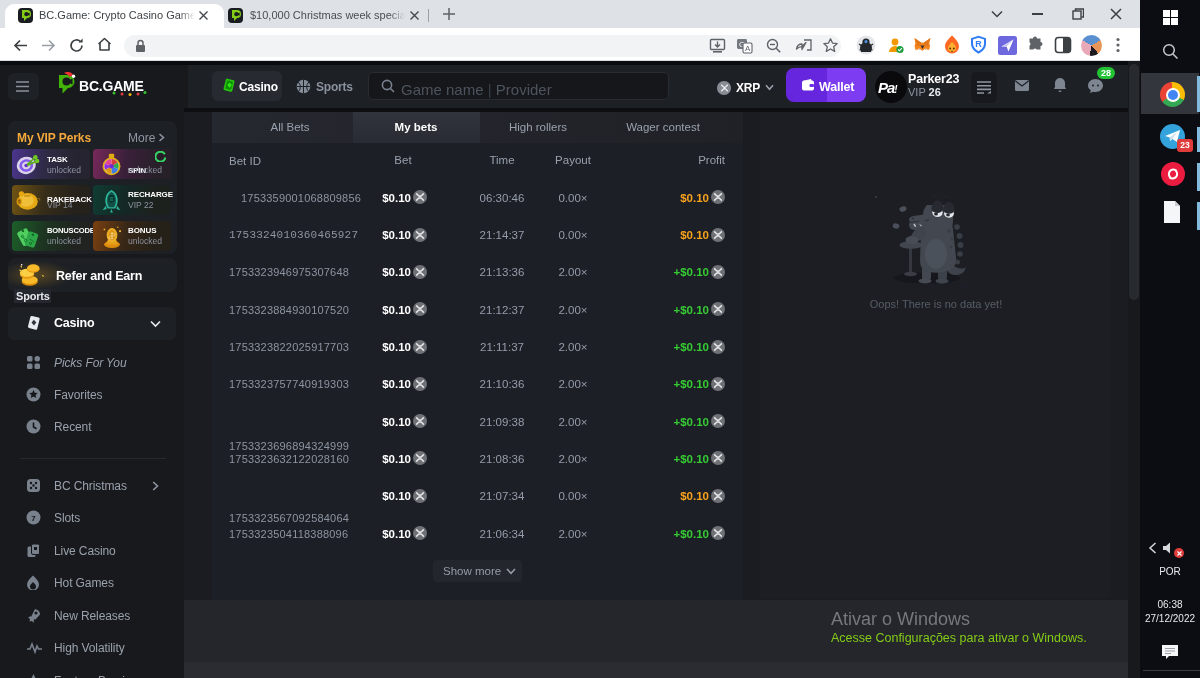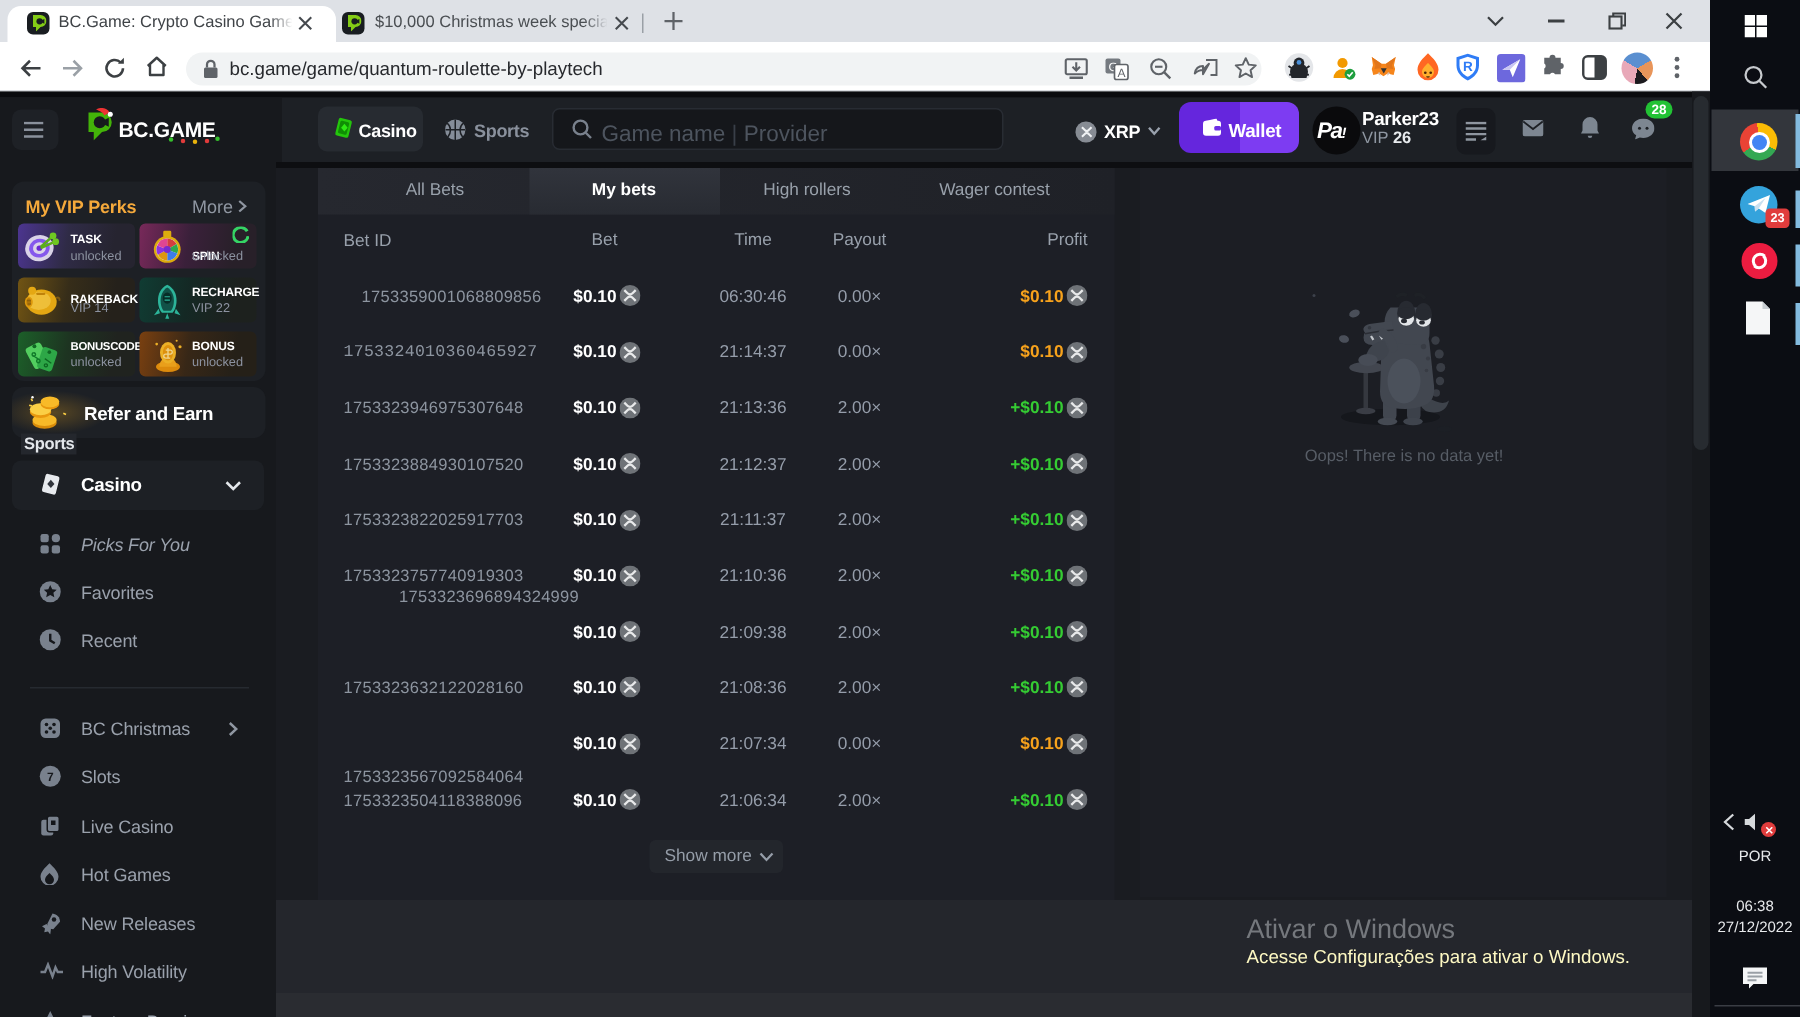--- a/index.html
+++ b/index.html
@@ -96,21 +96,20 @@
       <path d="M14 8.5 a5.5 5.5 0 1 1 -1.6 -3.9" stroke="#3c4043" stroke-width="1.7" fill="none"></path>
       <path d="M14.6 1.5 v4 h-4 z" fill="#3c4043"></path>
     </svg>
 <svg class="a" style="left:96px;top:36px;" width="17" height="17" viewBox="0 0 17 17">
       <path d="M2.5 8 L8.5 2.5 L14.5 8 M4 7 v7 h9 v-7" stroke="#3c4043" stroke-width="1.6" fill="none" stroke-linejoin="round"></path>
     </svg>
 <svg class="a" style="left:135px;top:39px;" width="11" height="14" viewBox="0 0 11 14">
       <rect x="1" y="6" width="9" height="7" rx="1" fill="#5f6368"></rect>
       <path d="M3 6 V4 a2.5 2.5 0 0 1 5 0 V6" stroke="#5f6368" stroke-width="1.5" fill="none"></path>
     </svg>
-<div class="a" style="left:153px;top:39px;font-size:12.5px;color:#27292d;letter-spacing:0px;">bc.game/game/quantum-roulette-by-playtech</div>
 
 <svg class="a" style="left:709px;top:38px;" width="17" height="16" viewBox="0 0 17 16">
       <rect x="1.5" y="1.5" width="14" height="10" rx="1" stroke="#5f6368" stroke-width="1.4" fill="none"></rect>
       <path d="M8.5 3.5 v5 M6 6.5 l2.5 2.5 l2.5 -2.5" stroke="#5f6368" stroke-width="1.4" fill="none"></path>
       <path d="M4 13.8 h9" stroke="#5f6368" stroke-width="1.6"></path>
     </svg>
 <svg class="a" style="left:736px;top:38px;" width="17" height="16" viewBox="0 0 17 16">
       <rect x="1" y="1" width="10" height="10" rx="1.4" fill="#757a80"></rect>
       <text x="3" y="9" font-size="8" fill="#fff" font-family="Liberation Sans">G</text>
       <rect x="7" y="5" width="9" height="10" rx="1.4" fill="#fff" stroke="#5f6368" stroke-width="1.1"></rect>
@@ -519,21 +518,21 @@
         <circle cx="7" cy="7" r="7" fill="#6e7277"></circle>
         <path d="M3.2 3.4 l2.1 2.1 a2.4 2.4 0 0 0 3.4 0 l2.1 -2.1 M3.2 10.6 l2.1 -2.1 a2.4 2.4 0 0 1 3.4 0 l2.1 2.1" stroke="#e8e9ea" stroke-width="1.5" fill="none"></path>
       </svg></div>
 <div class="a" style="left:469px;top:378px;width:66px;text-align:center;font-size:11.5px;color:#959daa;">21:10:36</div>
 <div class="a" style="left:540px;top:378px;width:66px;text-align:center;font-size:11.5px;color:#959daa;">2.00×</div>
 <div class="a" style="left:630px;top:378px;width:79px;text-align:right;font-size:11.5px;font-weight:bold;color:#35cc33;">+$0.10</div>
 <div class="a" style="left:711px;top:377px;width:14px;height:14px;"><svg width="14" height="14" viewBox="0 0 14 14">
         <circle cx="7" cy="7" r="7" fill="#6e7277"></circle>
         <path d="M3.2 3.4 l2.1 2.1 a2.4 2.4 0 0 0 3.4 0 l2.1 -2.1 M3.2 10.6 l2.1 -2.1 a2.4 2.4 0 0 1 3.4 0 l2.1 2.1" stroke="#e8e9ea" stroke-width="1.5" fill="none"></path>
       </svg></div>
-<div class="a" style="left:229px;top:392px;font-size:11px;color:#8d95a0;letter-spacing:.2px;margin-left:37px;">1753323696894324999</div>
+<div class="a" style="left:229px;top:440px;font-size:11px;color:#8d95a0;letter-spacing:.2px;">1753323696894324999</div>
 <div class="a" style="left:345px;top:416px;width:66px;text-align:right;font-size:11.5px;font-weight:bold;color:#fff;">$0.10</div>
 <div class="a" style="left:413px;top:414px;width:14px;height:14px;"><svg width="14" height="14" viewBox="0 0 14 14">
         <circle cx="7" cy="7" r="7" fill="#6e7277"></circle>
         <path d="M3.2 3.4 l2.1 2.1 a2.4 2.4 0 0 0 3.4 0 l2.1 -2.1 M3.2 10.6 l2.1 -2.1 a2.4 2.4 0 0 1 3.4 0 l2.1 2.1" stroke="#e8e9ea" stroke-width="1.5" fill="none"></path>
       </svg></div>
 <div class="a" style="left:469px;top:416px;width:66px;text-align:center;font-size:11.5px;color:#959daa;">21:09:38</div>
 <div class="a" style="left:540px;top:416px;width:66px;text-align:center;font-size:11.5px;color:#959daa;">2.00×</div>
 <div class="a" style="left:630px;top:416px;width:79px;text-align:right;font-size:11.5px;font-weight:bold;color:#35cc33;">+$0.10</div>
 <div class="a" style="left:711px;top:414px;width:14px;height:14px;"><svg width="14" height="14" viewBox="0 0 14 14">
         <circle cx="7" cy="7" r="7" fill="#6e7277"></circle>
@@ -635,21 +634,21 @@
 
 <path d="M52 29 q6 4 7 10" stroke="#424750" stroke-width="6" fill="none" stroke-linecap="round"></path>
 
 <ellipse cx="33" cy="16" rx="3.6" ry="2.5" fill="#4a4f59" transform="rotate(-18 33 16)"></ellipse>
 <ellipse cx="26" cy="33" rx="3.4" ry="2.5" fill="#4a4f59" transform="rotate(14 26 33)"></ellipse>
 <circle cx="6" cy="4" r="1" fill="#3c414b"></circle>
 </svg>
 <div class="a" style="left:836px;top:298px;width:200px;text-align:center;font-size:11px;color:#575d66;">Oops! There is no data yet!</div>
 
 <div class="a" style="left:831px;top:609px;font-size:18px;color:#75787d;">Ativar o Windows</div>
-<div class="a" style="left:831px;top:631px;font-size:12.5px;color:#fef9c3;">Acesse Configurações para ativar o Windows.</div>
+<div class="a" style="left:831px;top:631px;font-size:12.5px;color:#84cc16;">Acesse Configurações para ativar o Windows.</div>
 
 <svg class="a" style="left:1163px;top:10px;" width="15" height="15" viewBox="0 0 15 15">
       <rect x="0" y="0" width="7" height="7" fill="#fff"></rect>
       <rect x="8" y="0" width="7" height="7" fill="#fff"></rect>
       <rect x="0" y="8" width="7" height="7" fill="#fff"></rect>
       <rect x="8" y="8" width="7" height="7" fill="#fff"></rect>
     </svg>
 <svg class="a" style="left:1162px;top:43px;" width="17" height="17" viewBox="0 0 17 17">
       <circle cx="7" cy="7" r="5.3" stroke="#c7cace" stroke-width="1.5" fill="none"></circle>
       <path d="M11 11 l4.5 4.5" stroke="#c7cace" stroke-width="1.5"></path>

